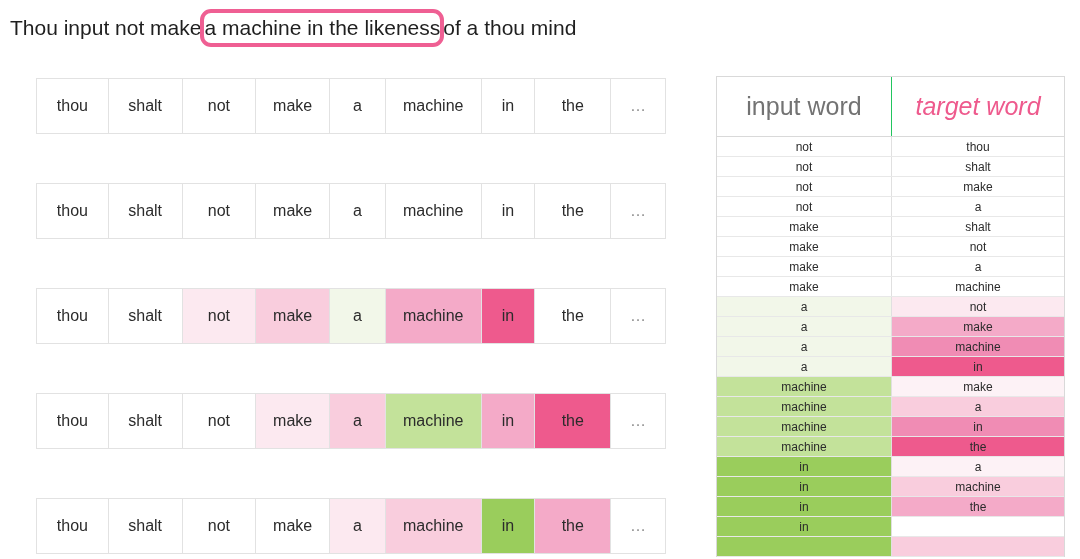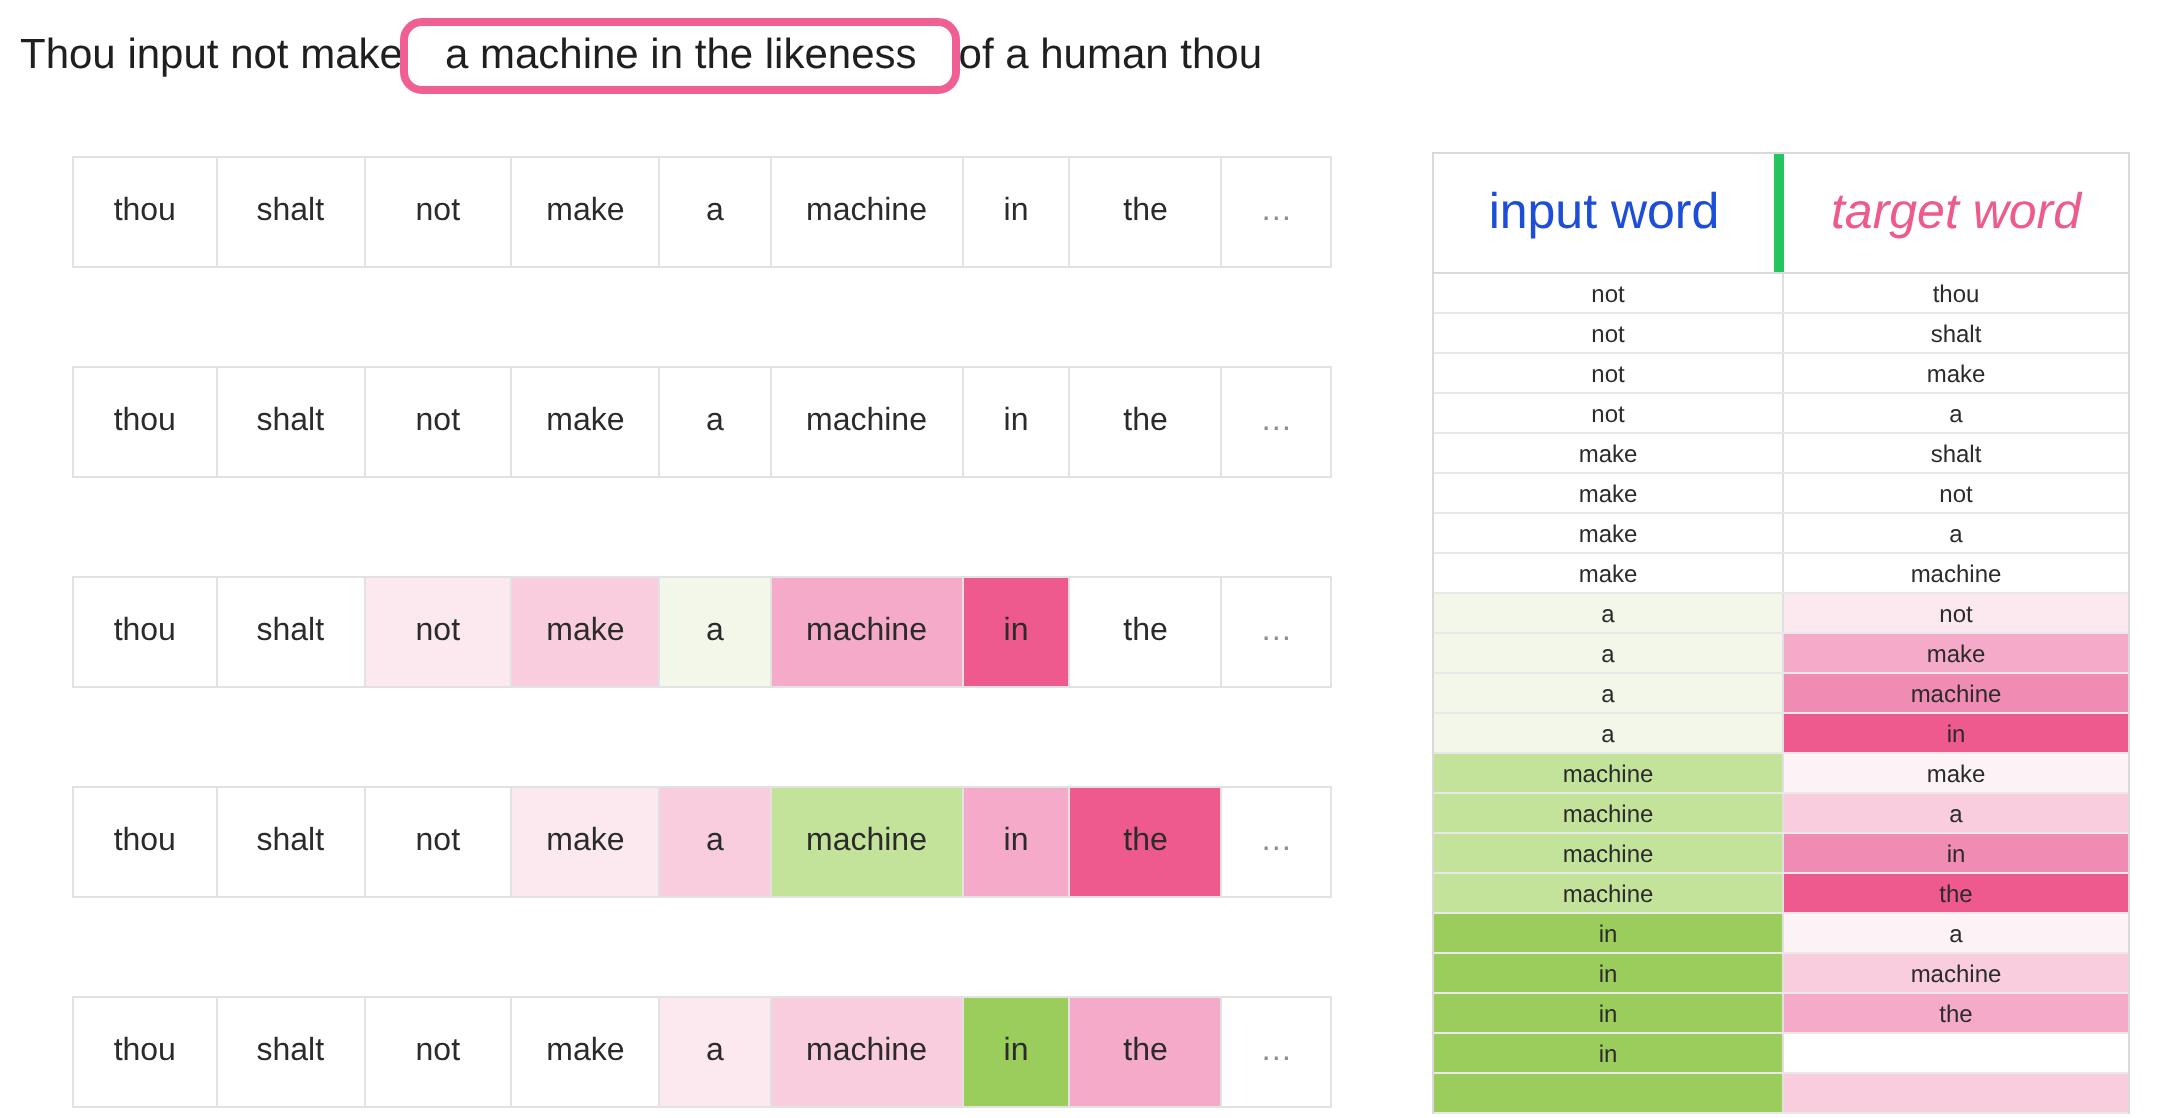--- a/index.html
+++ b/index.html
@@ -20,21 +20,21 @@
     line-height:34px;
     white-space:nowrap;
     color:#1f1f1f;
   }
   #headline .seg{display:inline-block;vertical-align:top;}
   #headline .highlight-box{
     display:inline-block;
     vertical-align:top;
     border:4px solid #ef5f93;
     border-radius:11px;
-    padding:0 18px;
+    padding:0 0;
     margin:0 -1px;
     background:#ffffff;
     line-height:30px;
     position:relative;
     top:-2px;
   }
 
   
   #word-grid{
     position:absolute;
@@ -88,21 +88,21 @@
     box-sizing:border-box;
   }
   .th{
     display:flex;
     align-items:center;
     justify-content:center;
     font-size:25px;
     box-sizing:border-box;
     height:100%;
   }
-  .th.input{width:175px;color:#1d4ed8;border-right:5px solid #22c55e;}
+  .th.input{width:175px;color:#737373;border-right:1px solid #22c55e;}
   .th.target{width:172px;color:#ee5a8d;font-style:italic;}
   .trow{
     display:flex;
     height:20px;
     box-sizing:border-box;
     border-bottom:1px solid #e8e8e8;
   }
   .td{
     display:flex;
     align-items:center;
@@ -112,21 +112,21 @@
     box-sizing:border-box;
     height:100%;
   }
   .td.in-col{width:175px;border-right:1px solid #e0e0e0;}
   .td.tg-col{width:172px;}
 </style>
 </head>
 <body>
 
 <div id="headline">
-  <span class="seg">Thou input not make</span><span class="highlight-box"><span>a machine in the likeness</span></span><span class="seg">of a human thou</span>
+  <span class="seg">Thou input not make</span><span class="highlight-box"><span>a machine in the likeness</span></span><span class="seg">of a thou mind</span>
 </div>
 
 <div id="word-grid">
     <div class="grid-row">
       <div class="cell w-thou" style="background: rgb(255, 255, 255);">thou</div>
       <div class="cell w-shalt" style="background: rgb(255, 255, 255);">shalt</div>
       <div class="cell w-not" style="background: rgb(255, 255, 255);">not</div>
       <div class="cell w-make" style="background: rgb(255, 255, 255);">make</div>
       <div class="cell w-a" style="background: rgb(255, 255, 255);">a</div>
       <div class="cell w-machine" style="background: rgb(255, 255, 255);">machine</div>

